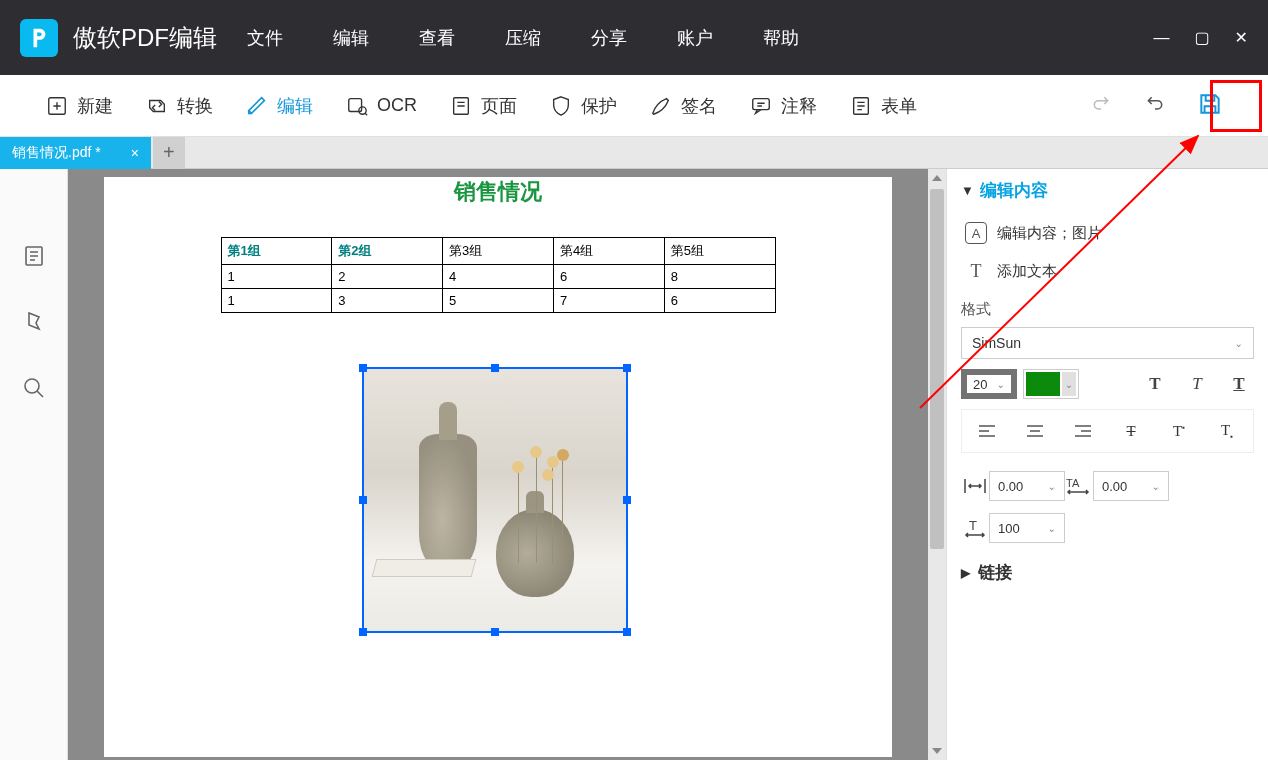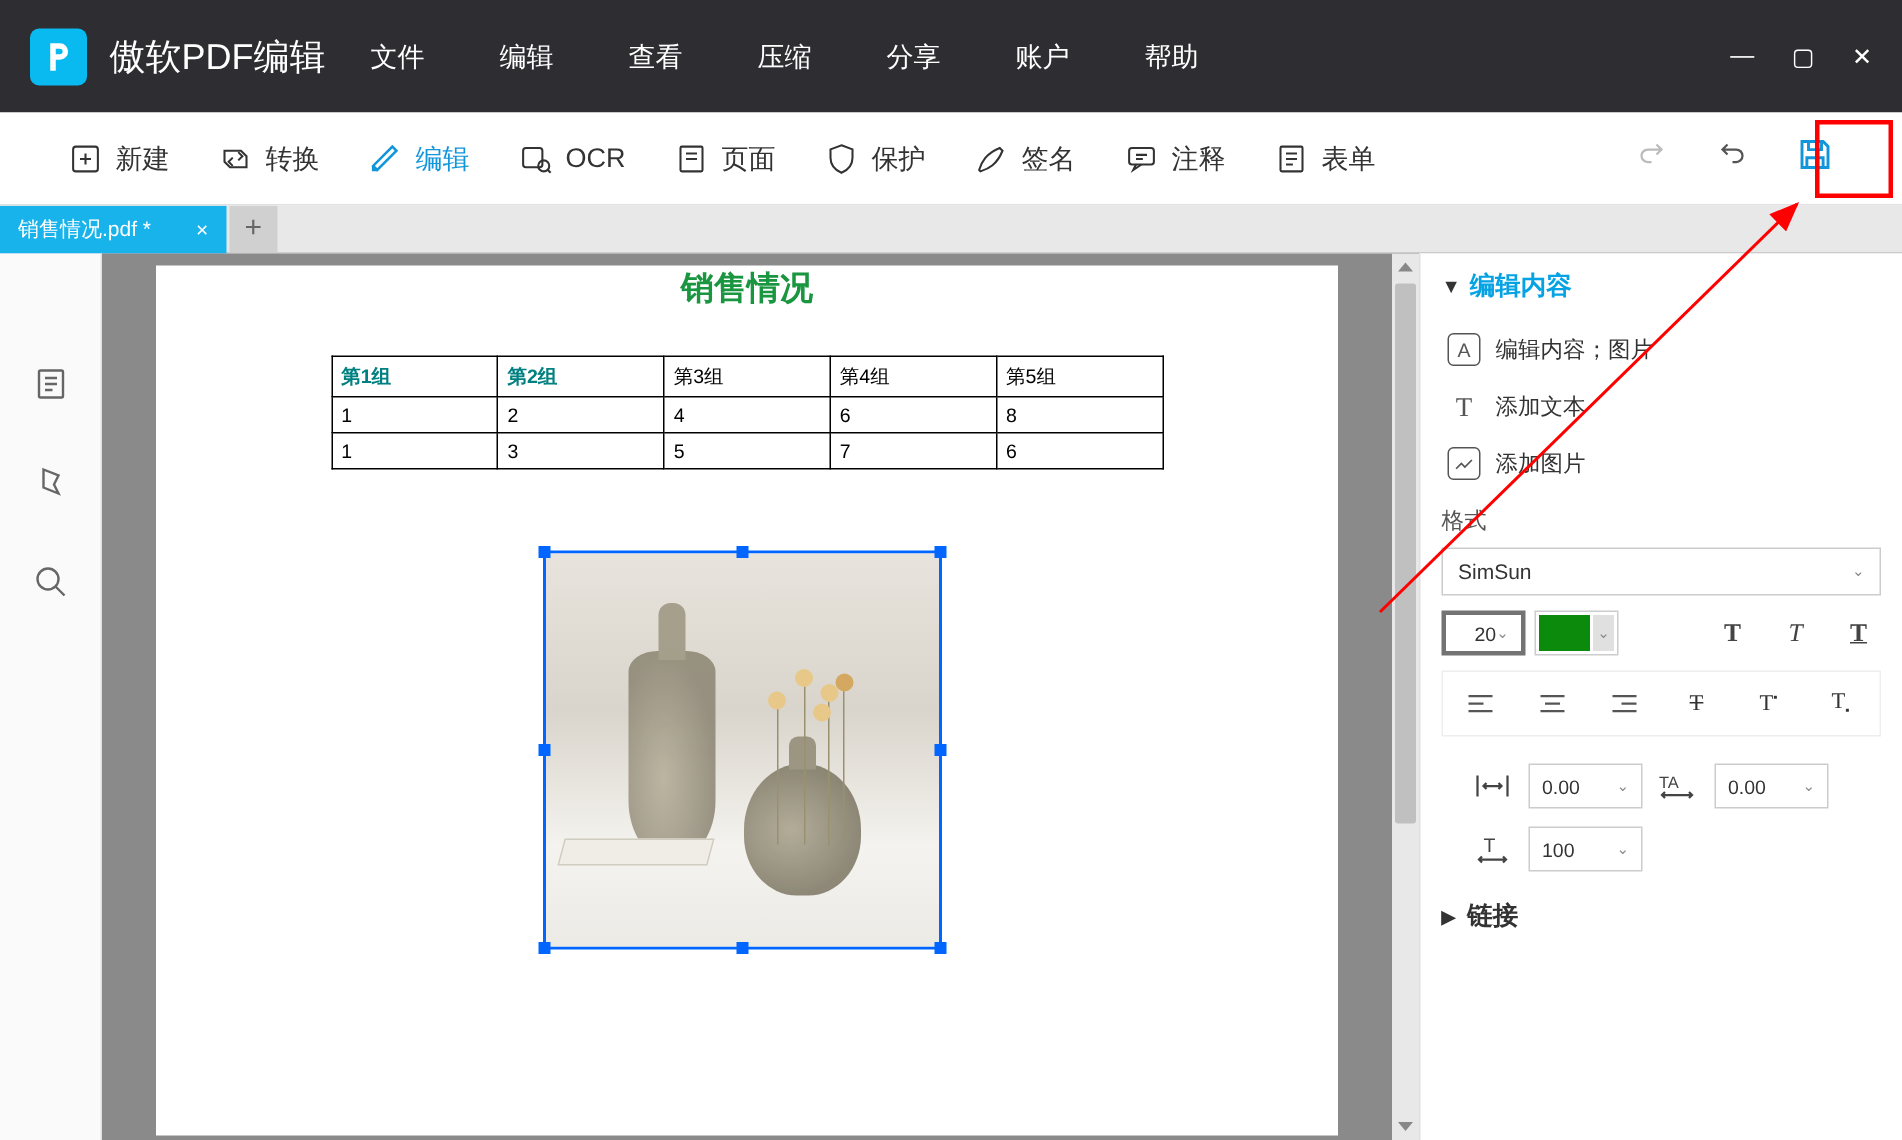--- a/index.html
+++ b/index.html
@@ -61,29 +61,29 @@
 .scroll-thumb { position: absolute; left: 2px; top: 20px; width: 14px; height: 360px; background: #c0c0c0; border-radius: 2px; }
 
 .rightpanel { width: 322px; background: #fff; border-left: 1px solid #e0e0e0; padding: 10px 14px; font-size: 15px; color: #333; overflow: hidden; }
 .panel-header { display: flex; align-items: center; gap: 6px; color: #05a3e4; font-size: 17px; font-weight: bold; margin-bottom: 12px; }
 .panel-header .caret { color: #333; font-size: 13px; }
 .panel-item { display: flex; align-items: center; gap: 10px; padding: 8px 4px; cursor: pointer; }
 .panel-item .pi-icon { width: 22px; height: 22px; border: 1.5px solid #555; border-radius: 4px; display: flex; align-items: center; justify-content: center; font-size: 13px; color: #555; }
 .section-label { font-size: 15px; color: #555; margin: 10px 0 8px; }
 .select-box { width: 100%; height: 32px; border: 1px solid #ccc; display: flex; align-items: center; padding: 0 10px; justify-content: space-between; cursor: pointer; margin-bottom: 10px; font-size: 14px; }
 .row-controls { display: flex; align-items: center; gap: 6px; margin-bottom: 10px; }
-.num-input { width: 56px; height: 30px; border: 3px solid #737373; display: flex; align-items: center; padding: 0 19px; font-size: 13px; justify-content: space-between; }
+.num-input { width: 56px; height: 30px; border: 6px solid #737373; display: flex; align-items: center; padding: 0 6px; font-size: 13px; justify-content: space-between; }
 .color-swatch { width: 56px; height: 30px; border: 1px solid #ccc; display: flex; align-items: center; padding: 2px; gap: 2px; }
 .color-fill { flex: 1; height: 100%; background: #0b8a0b; }
 .color-drop { width: 14px; height: 100%; background: #e0e0e0; display: flex; align-items: center; justify-content: center; }
 .style-btns { display: flex; gap: 12px; margin-left: auto; }
 .style-btn { width: 30px; height: 30px; display: flex; align-items: center; justify-content: center; font-size: 17px; font-family: Georgia, serif; cursor: pointer; color: #444; }
 .align-row { display: flex; gap: 10px; border: 1px solid #eee; padding: 6px; margin-bottom: 18px; }
 .align-btn { width: 38px; height: 30px; display: flex; align-items: center; justify-content: center; cursor: pointer; }
-.spacing-row { display: flex; align-items: center; gap: 10px; margin-bottom: 12px; margin-left: 20px; }
+.spacing-row { display: flex; align-items: center; margin-bottom: 12px; }
 .sp-icon { width: 28px; height: 24px; display: flex; align-items: center; justify-content: center; color: #444; }
 .sp-input { width: 76px; height: 30px; border: 1px solid #ccc; display: flex; align-items: center; padding: 0 8px; font-size: 13px; justify-content: space-between; }
 .link-header { display: flex; align-items: center; gap: 8px; font-size: 17px; font-weight: bold; margin-top: 18px; }
 .arrow-line { position: absolute; pointer-events: none; z-index: 100; }
 .caret-dn { font-size: 10px; color: #888; }
 </style>
 </head>
 <body>
 
 <div class="titlebar">
@@ -294,28 +294,20 @@
       <span>编辑内容</span>
     </div>
     <div class="panel-item">
       <span class="pi-icon">A</span>
       <span>编辑内容；图片</span>
     </div>
     <div class="panel-item">
       <span class="pi-icon" style="border:none;font-family:Georgia;font-size:18px">T</span>
       <span>添加文本</span>
     </div>
-    <div class="panel-item">
-      <span class="pi-icon">
-          <svg width="14" height="14" viewBox="0 0 24 24" fill="none" stroke="#555" stroke-width="2">
-            <path d="M3 18l6-6 4 4 8-8"></path>
-          </svg>
-        </span>
-      <span>添加图片</span>
-    </div>
     <div class="section-label">格式</div>
     <div class="select-box">
       <span>SimSun</span>
       <span class="caret-dn">⌄</span>
     </div>
     <div class="row-controls">
       <div class="num-input">
           <span>20</span>
           <span class="caret-dn">⌄</span>
         </div>

